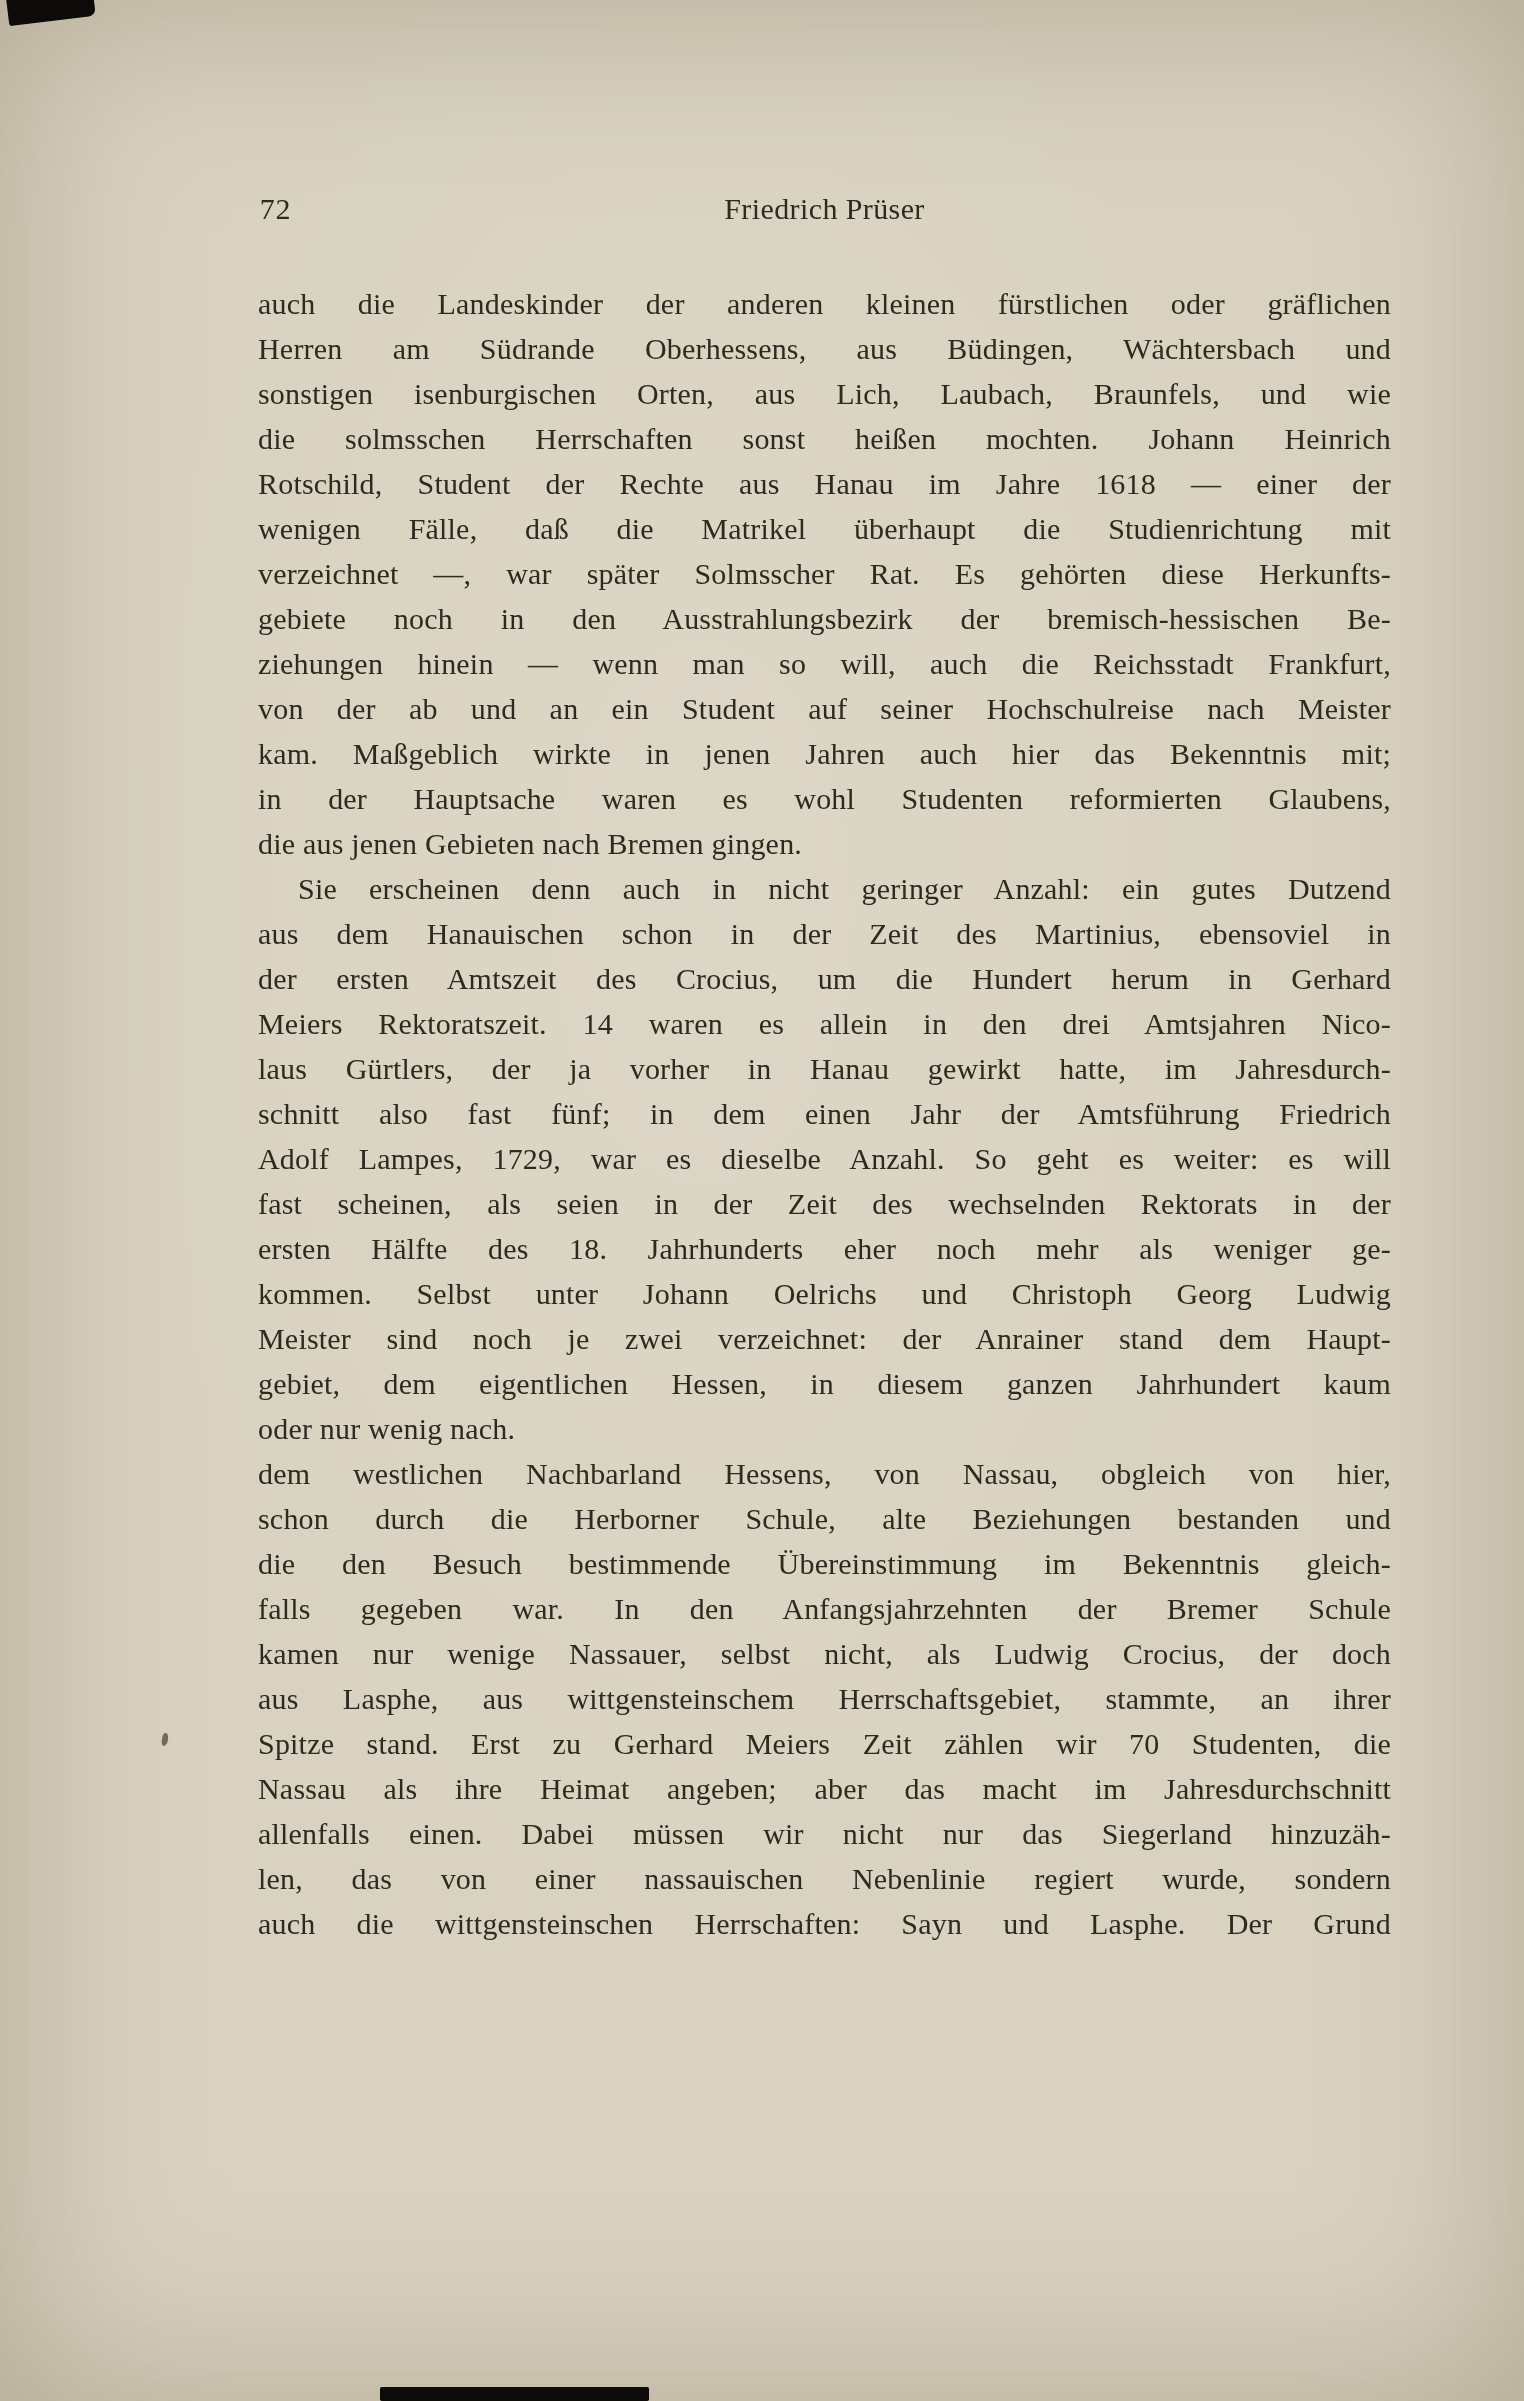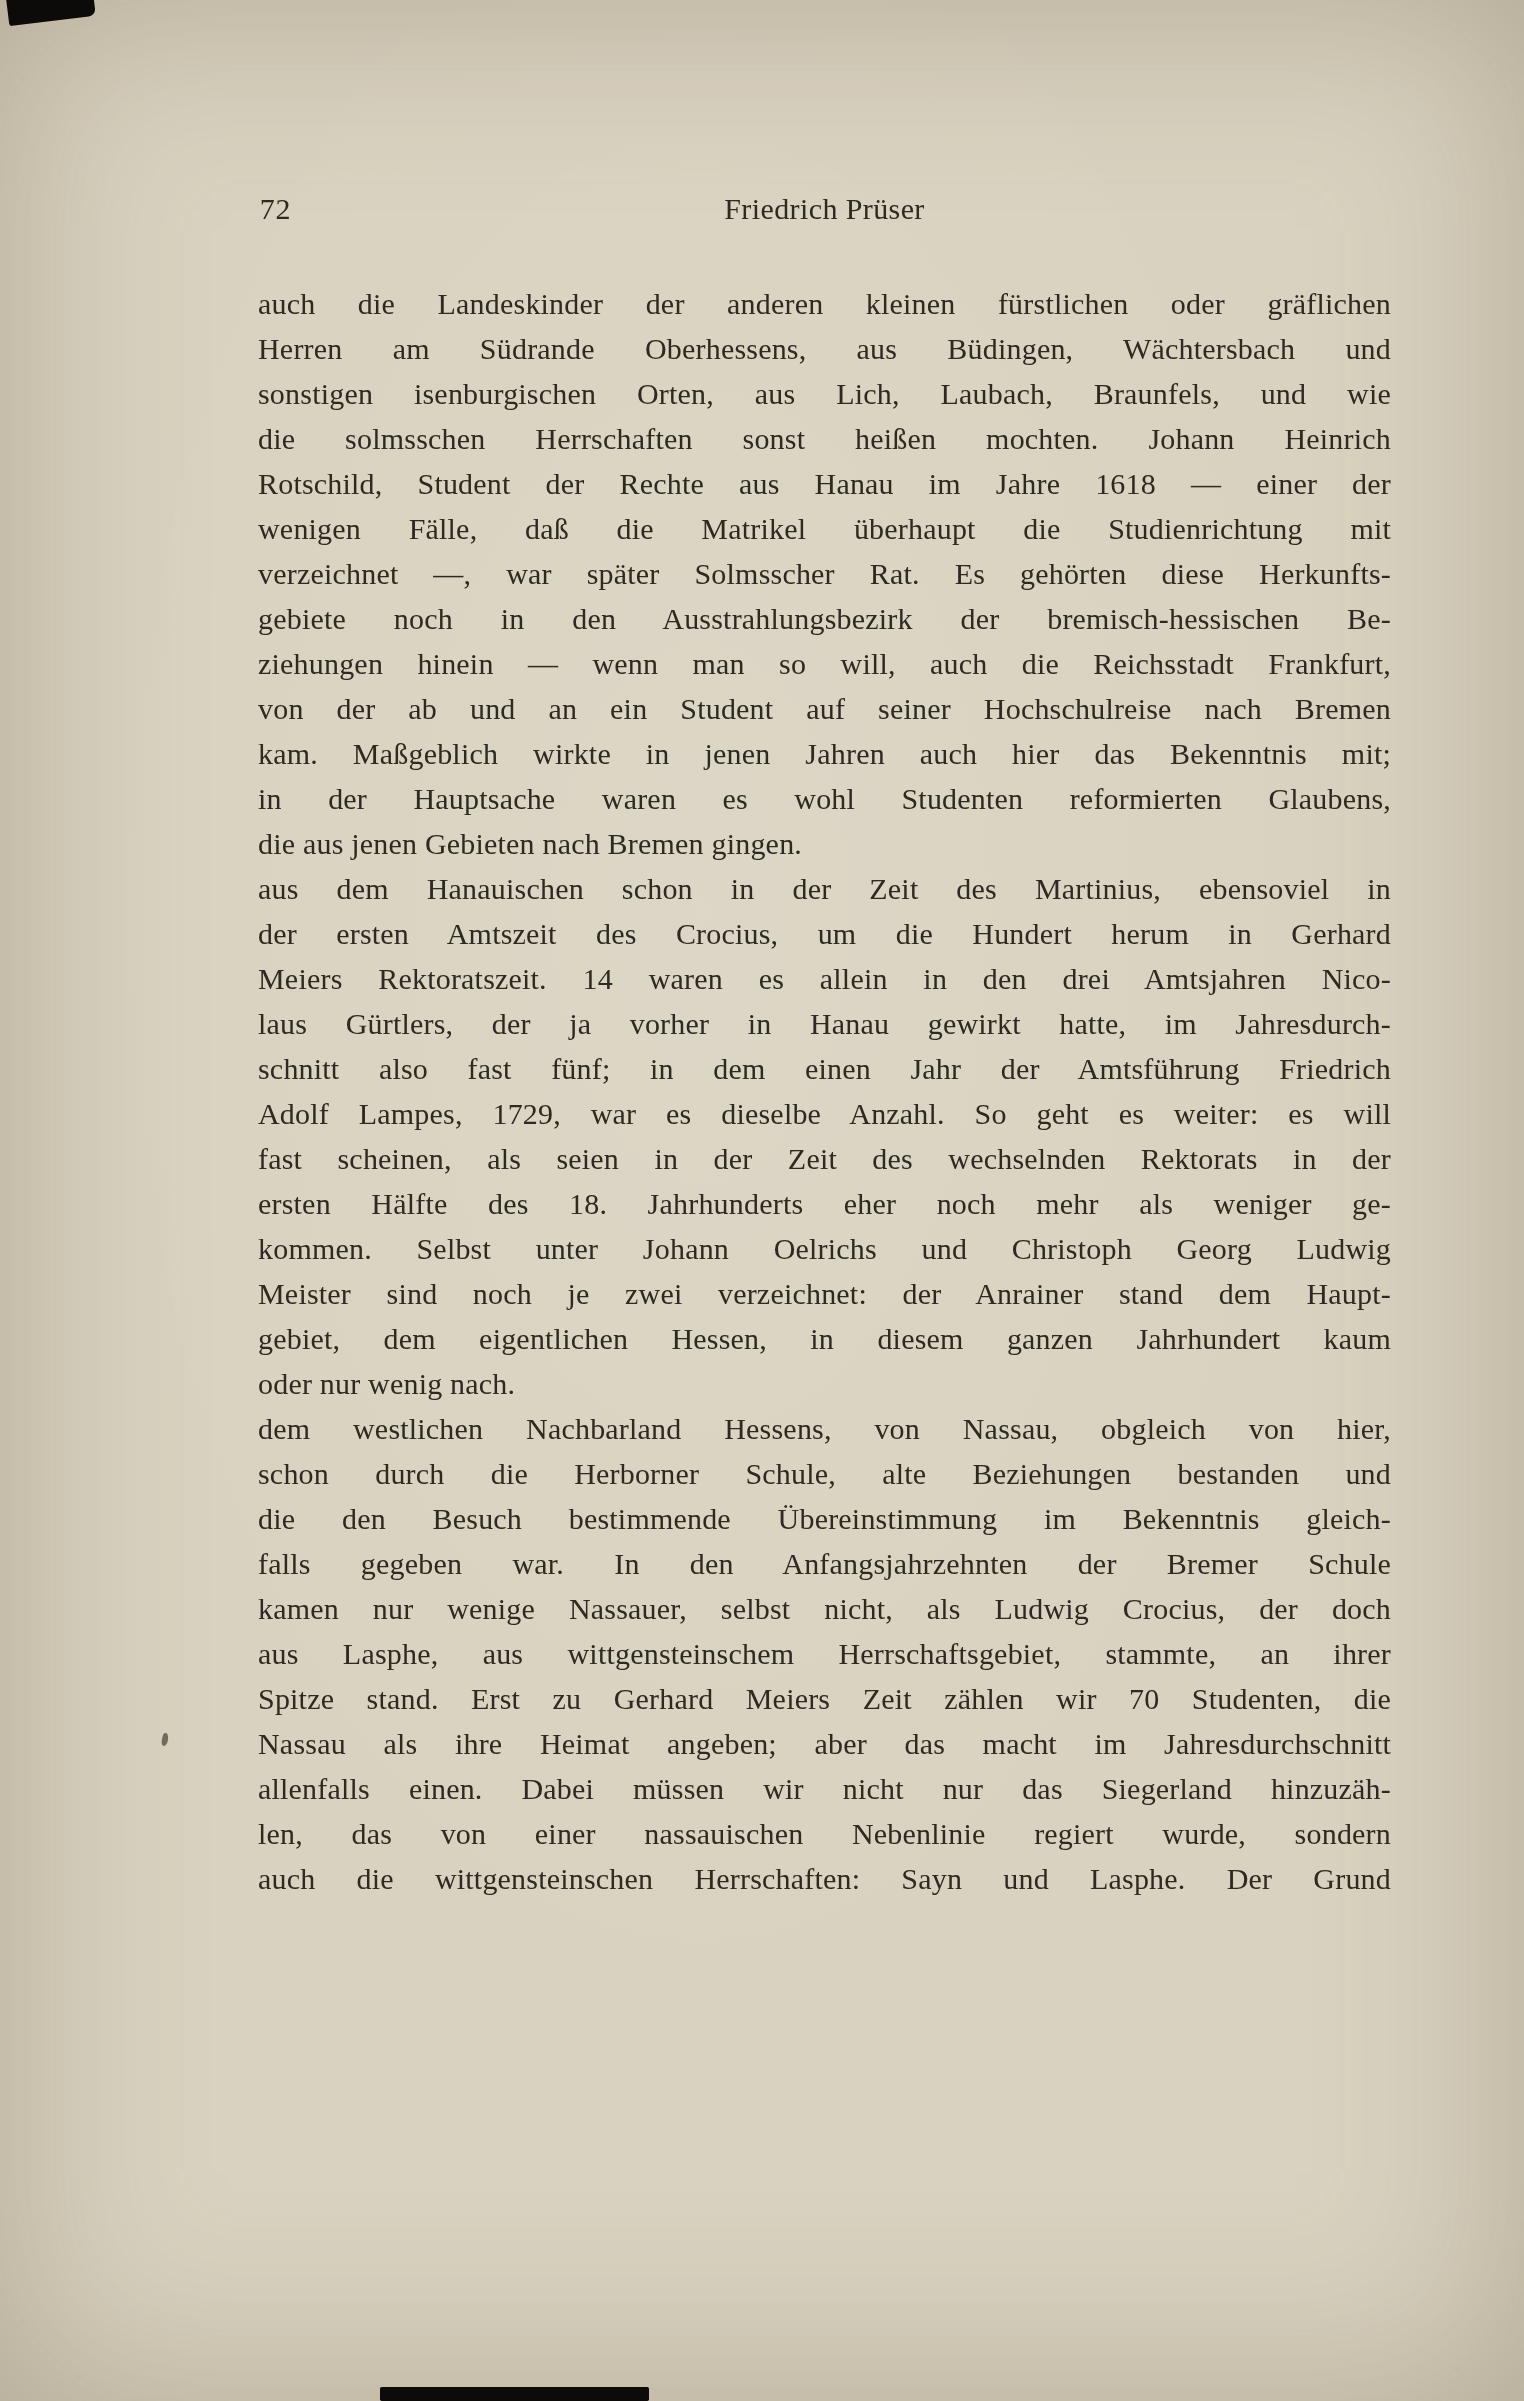--- a/index.html
+++ b/index.html
@@ -113,24 +113,25 @@
   <div class="text-block">
       <div class="line">auch die Landeskinder der anderen kleinen fürstlichen oder gräflichen</div>
       <div class="line">Herren am Südrande Oberhessens, aus Büdingen, Wächtersbach und</div>
       <div class="line">sonstigen isenburgischen Orten, aus Lich, Laubach, Braunfels, und wie</div>
       <div class="line">die solmsschen Herrschaften sonst heißen mochten. Johann Heinrich</div>
       <div class="line">Rotschild, Student der Rechte aus Hanau im Jahre 1618 — einer der</div>
       <div class="line">wenigen Fälle, daß die Matrikel überhaupt die Studienrichtung mit</div>
       <div class="line">verzeichnet —, war später Solmsscher Rat. Es gehörten diese Herkunfts-</div>
       <div class="line">gebiete noch in den Ausstrahlungsbezirk der bremisch-hessischen Be-</div>
       <div class="line">ziehungen hinein — wenn man so will, auch die Reichsstadt Frankfurt,</div>
-      <div class="line">von der ab und an ein Student auf seiner Hochschulreise nach Bremen</div>
+      <div class="line">von der ab und an ein Student auf seiner Hochschulreise nach Meister</div>
       <div class="line">kam. Maßgeblich wirkte in jenen Jahren auch hier das Bekenntnis mit;</div>
       <div class="line">in der Hauptsache waren es wohl Studenten reformierten Glaubens,</div>
       <div class="line flush">die aus jenen Gebieten nach Bremen gingen.</div>
+      <div class="line indent">Sie erscheinen denn auch in nicht geringer Anzahl: ein gutes Dutzend</div>
       <div class="line">aus dem Hanauischen schon in der Zeit des Martinius, ebensoviel in</div>
       <div class="line">der ersten Amtszeit des Crocius, um die Hundert herum in Gerhard</div>
       <div class="line">Meiers Rektoratszeit. 14 waren es allein in den drei Amtsjahren Nico-</div>
       <div class="line">laus Gürtlers, der ja vorher in Hanau gewirkt hatte, im Jahresdurch-</div>
       <div class="line">schnitt also fast fünf; in dem einen Jahr der Amtsführung Friedrich</div>
       <div class="line">Adolf Lampes, 1729, war es dieselbe Anzahl. So geht es weiter: es will</div>
       <div class="line">fast scheinen, als seien in der Zeit des wechselnden Rektorats in der</div>
       <div class="line">ersten Hälfte des 18. Jahrhunderts eher noch mehr als weniger ge-</div>
       <div class="line">kommen. Selbst unter Johann Oelrichs und Christoph Georg Ludwig</div>
       <div class="line">Meister sind noch je zwei verzeichnet: der Anrainer stand dem Haupt-</div>

